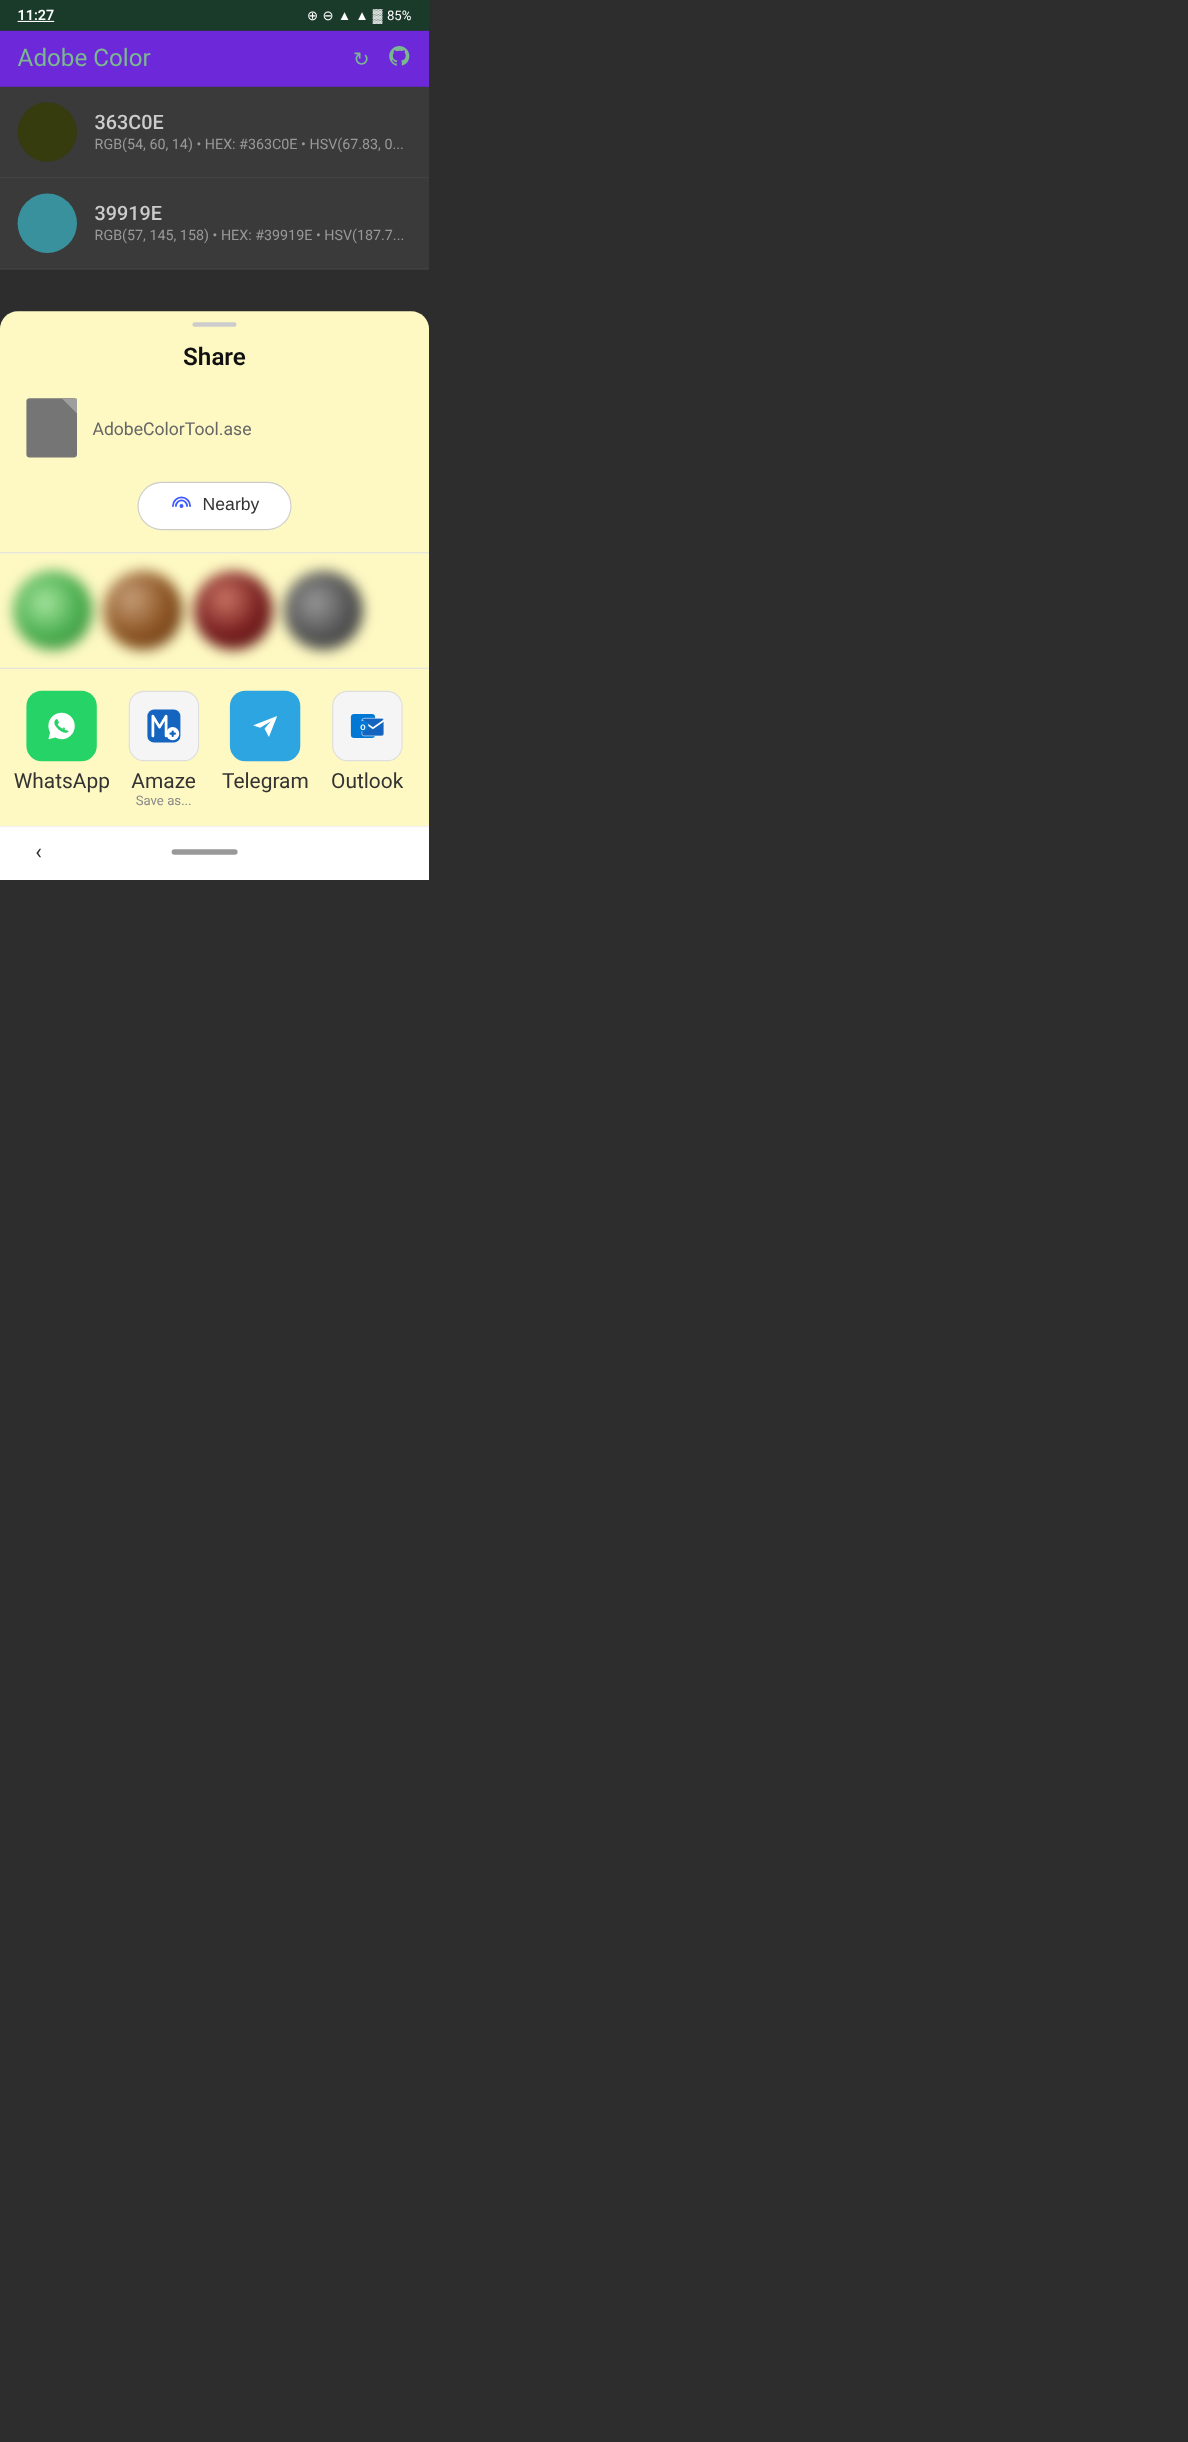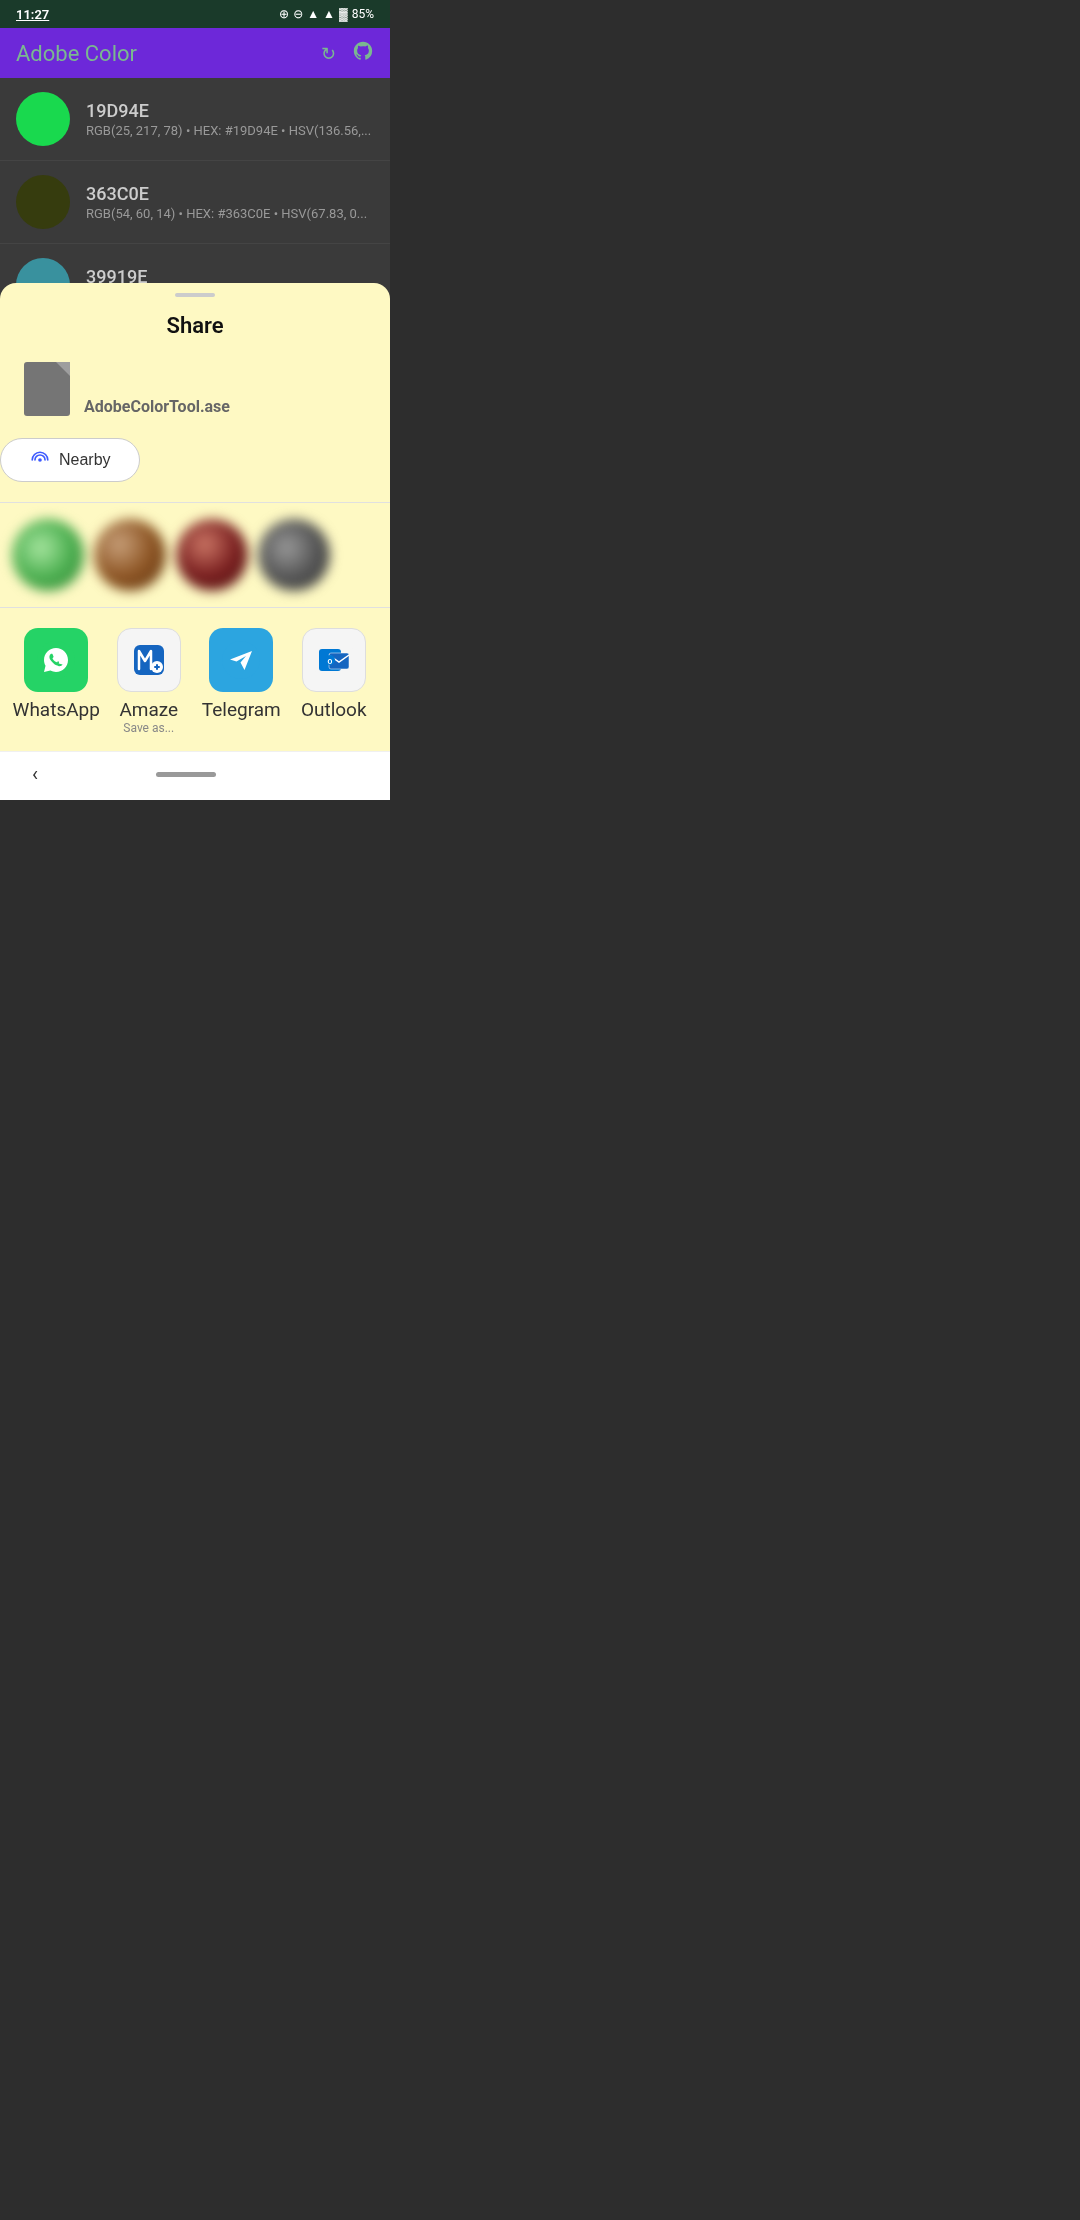--- a/index.html
+++ b/index.html
@@ -111,23 +111,22 @@
     .share-title {
       text-align: center;
       font-size: 22px;
       font-weight: 600;
       color: #111111;
       padding: 16px 0 14px;
     }
 
     .share-file {
       display: flex;
-      align-items: flex-end;
+      align-items: center;
       padding: 10px 24px 18px;
-      font-weight: bold;
     }
     .file-icon {
       width: 46px;
       height: 54px;
       background: #757575;
       border-radius: 3px;
       margin-right: 14px;
       position: relative;
       flex-shrink: 0;
     }
@@ -142,20 +141,21 @@
       clip-path: polygon(0 0, 100% 100%, 100% 0);
     }
     .file-name {
       color: #666666;
       font-size: 16px;
     }
 
     
     .nearby-section {
       display: flex;
+      justify-content: center;
       padding: 4px 0 20px;
     }
     .nearby-btn {
       display: flex;
       align-items: center;
       gap: 8px;
       border: 1px solid #cccccc;
       border-radius: 24px;
       padding: 10px 28px;
       background: white;
@@ -287,29 +287,20 @@
     <span class="action-icon">↻</span>
     <span class="action-icon">
       <svg width="22" height="22" viewBox="0 0 24 24" fill="#7ab890">
         <path d="M12 2C6.48 2 2 6.48 2 12c0 4.42 2.87 8.17 6.84 9.49.5.09.68-.22.68-.48v-1.7c-2.78.6-3.37-1.34-3.37-1.34-.45-1.16-1.11-1.47-1.11-1.47-.91-.62.07-.61.07-.61 1 .07 1.53 1.03 1.53 1.03.89 1.52 2.34 1.08 2.91.83.09-.65.35-1.08.63-1.33-2.22-.25-4.55-1.11-4.55-4.94 0-1.09.39-1.98 1.03-2.68-.1-.25-.45-1.27.1-2.64 0 0 .84-.27 2.75 1.02A9.56 9.56 0 0112 6.8c.85 0 1.7.11 2.5.33 1.91-1.29 2.75-1.02 2.75-1.02.55 1.37.2 2.39.1 2.64.64.7 1.03 1.59 1.03 2.68 0 3.84-2.34 4.68-4.57 4.93.36.31.68.92.68 1.85v2.74c0 .27.18.58.69.48A10.01 10.01 0 0022 12c0-5.52-4.48-10-10-10z"></path>
       </svg>
     </span>
   </div>
 </div>
 
 <div class="color-list">
-  <div class="color-item">
-    <div class="color-swatch" style="background:#19D94E;"></div>
-    <div class="color-info">
-      <div class="hex">19D94E</div>
-      <div class="details">
-        <span>RGB(25, 217, 78)</span> • HEX: <span>#19D94E</span> • <span>HSV(136.56,...</span>
-      </div>
-    </div>
-  </div>
   <div class="color-item">
     <div class="color-swatch" style="background:#363C0E;"></div>
     <div class="color-info">
       <div class="hex">363C0E</div>
       <div class="details">
         <span>RGB(54, 60, 14)</span> • HEX: <span>#363C0E</span> • <span>HSV(67.83, 0...</span>
       </div>
     </div>
   </div>
   <div class="color-item">

